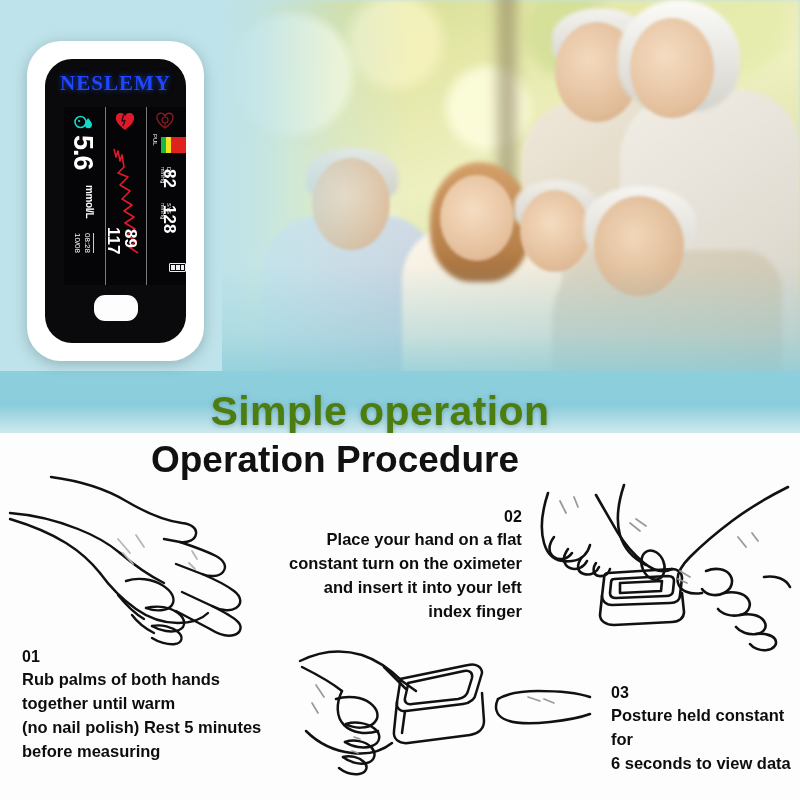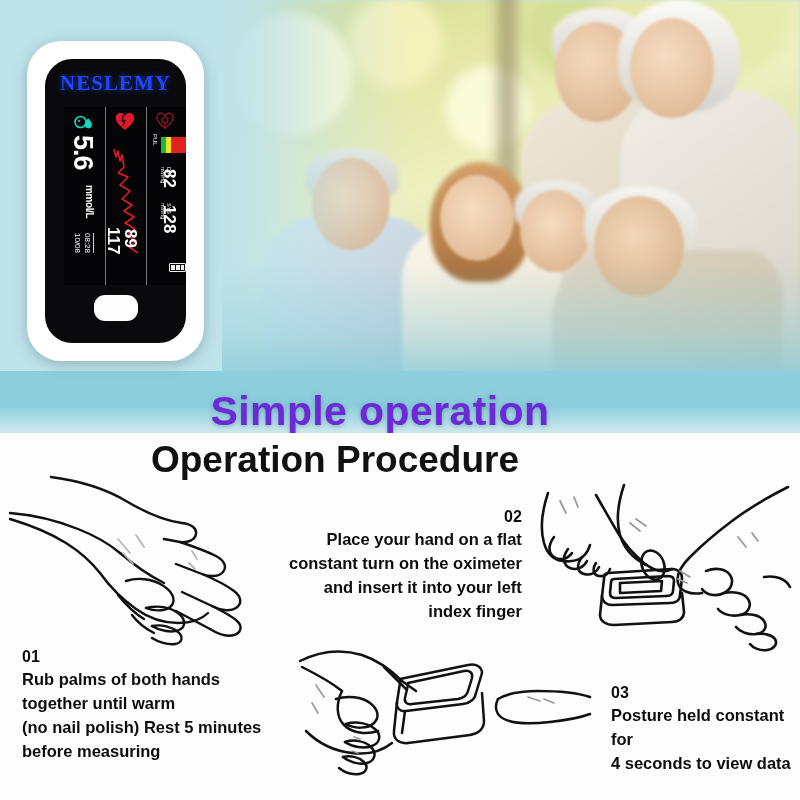--- a/index.html
+++ b/index.html
@@ -106,21 +106,21 @@
   #photo .fade-b {
     position:absolute; left:0; bottom:0; width:100%; height:150px;
     background:linear-gradient(180deg,rgba(150,209,220,0) 0%,rgba(150,209,220,.45) 46%,rgba(140,205,217,.92) 78%,#8ccddb 100%);
   }
   #band {
     position:absolute; left:0; bottom:0; width:800px; height:62px;
     background:linear-gradient(180deg,#8ecfdd 0%,#8bcddc 55%,#cfe9ee 100%);
   }
   #simple-op {
     position:absolute; left:0; bottom:-2px; width:800px;
-    text-align:center; color:#6d28d9;
+    text-align:center; color:#4d7c0f;
     font-size:41px; font-weight:bold; letter-spacing:.4px;
     text-shadow:0 1px 5px rgba(70,130,145,.55);
     padding-right:40px;
   }
 
   
   #device {
     position:absolute; left:27px; top:41px; width:177px; height:320px;
     background:#ffffff;
     border-radius:34px;
@@ -450,16 +450,16 @@
     <div class="step-num">02</div>
     <div class="step-body">Place your hand on a flat</div>
     <div class="step-body">constant turn on the oximeter</div>
     <div class="step-body">and insert it into your left</div>
     <div class="step-body">index finger</div>
   </div>
 
   <div class="step-text" id="step3-text">
     <div class="step-num">03</div>
     <div class="step-body">Posture held constant for</div>
-    <div class="step-body">4 seconds to view data</div>
+    <div class="step-body">6 seconds to view data</div>
   </div>
 
 </div>
 
 </body></html>

